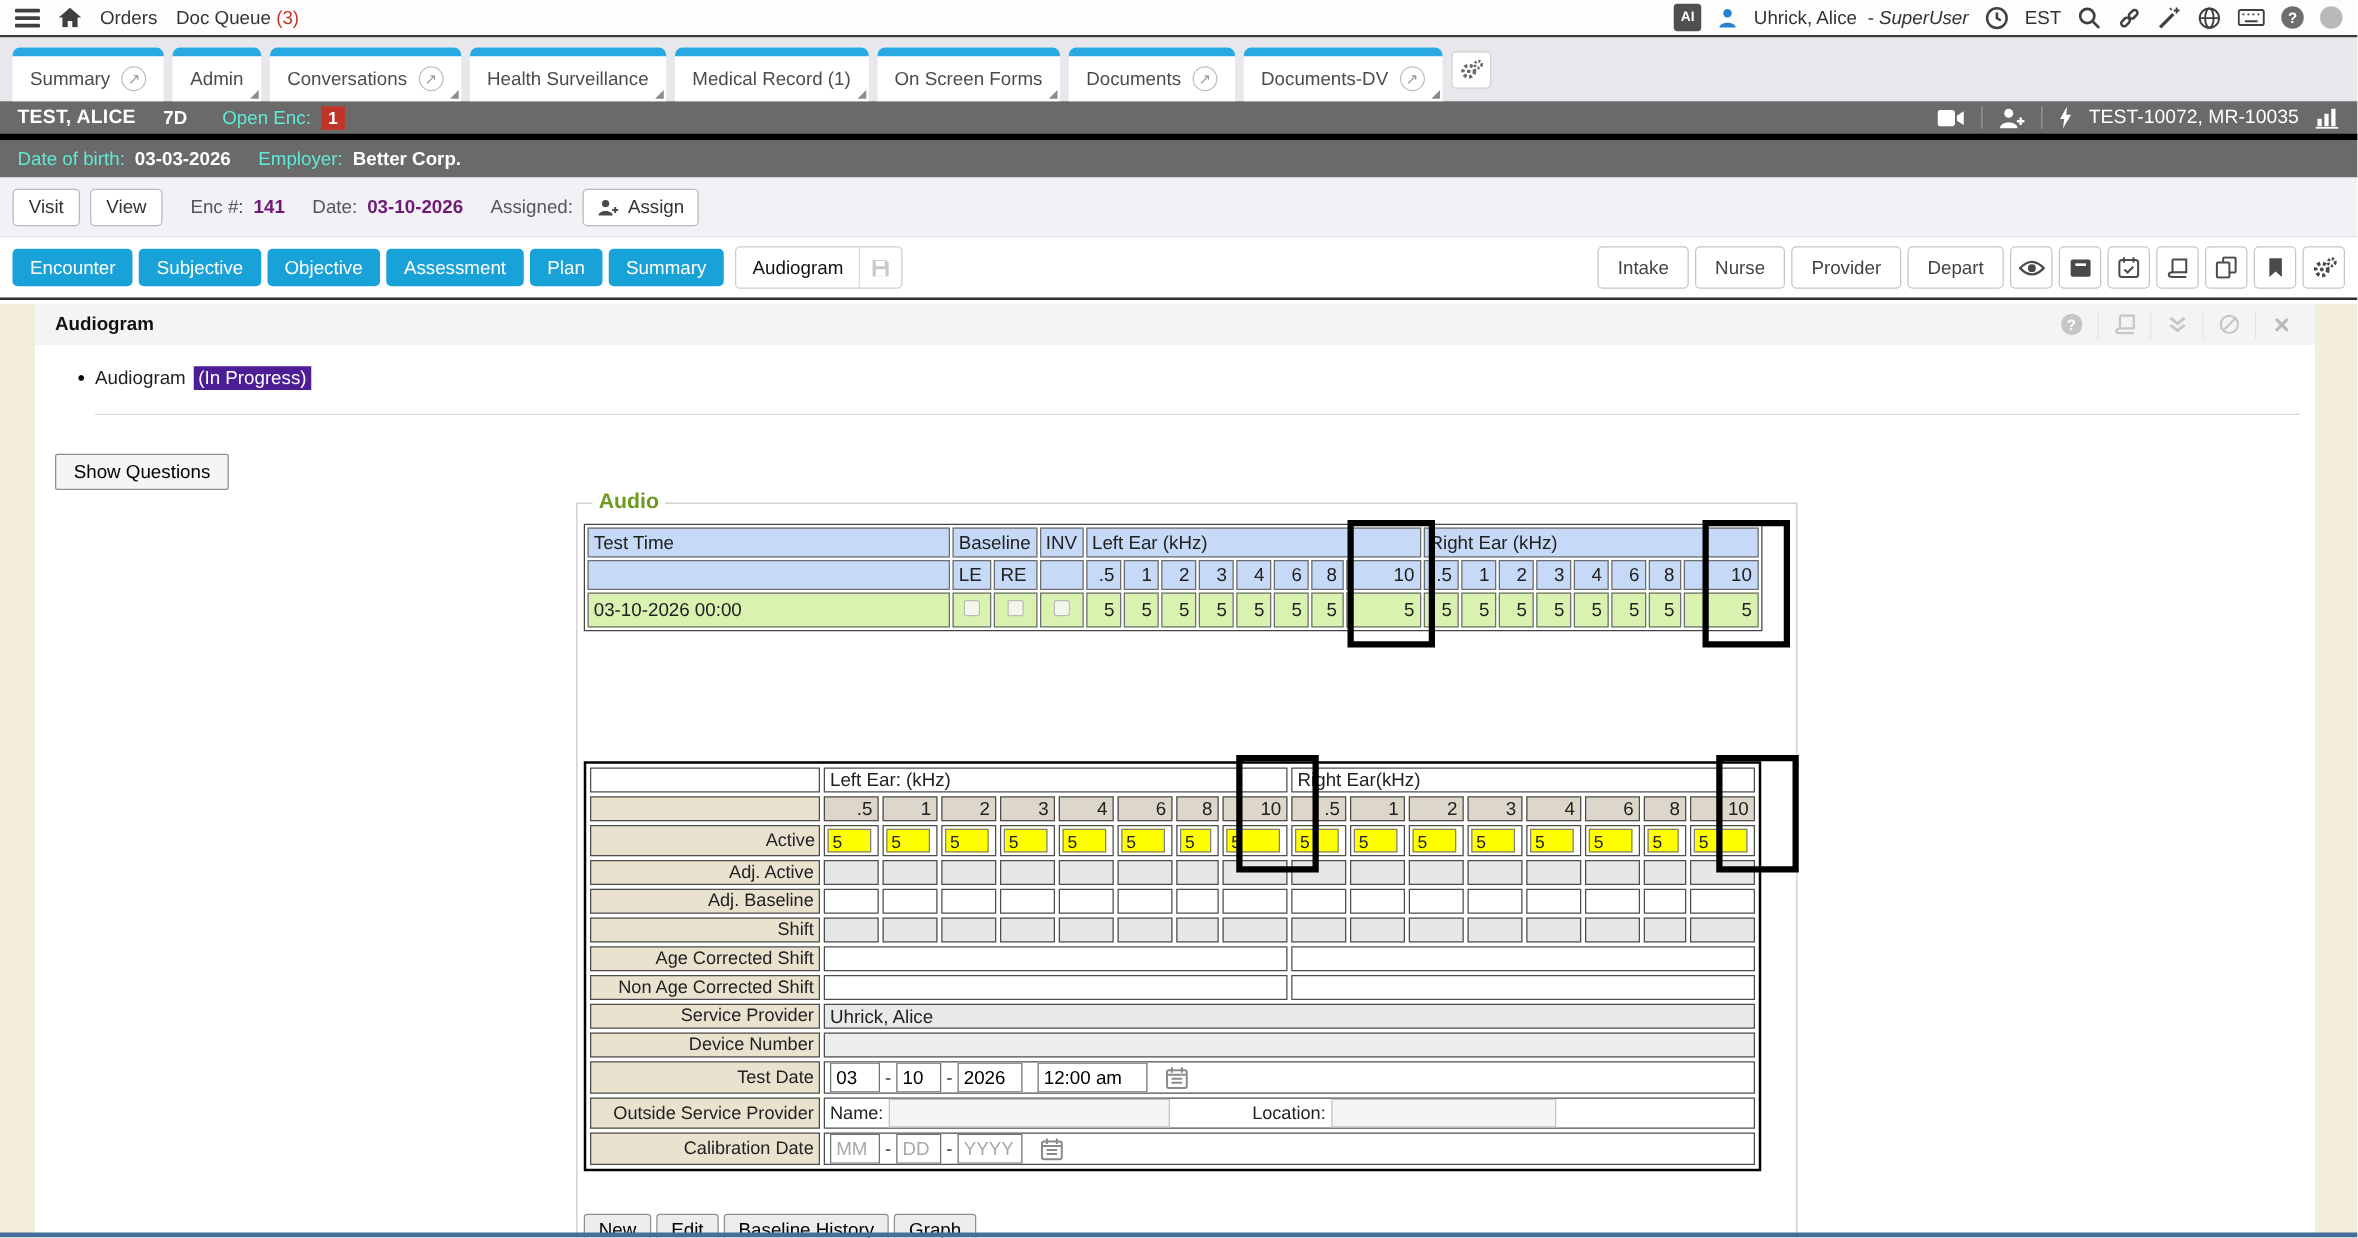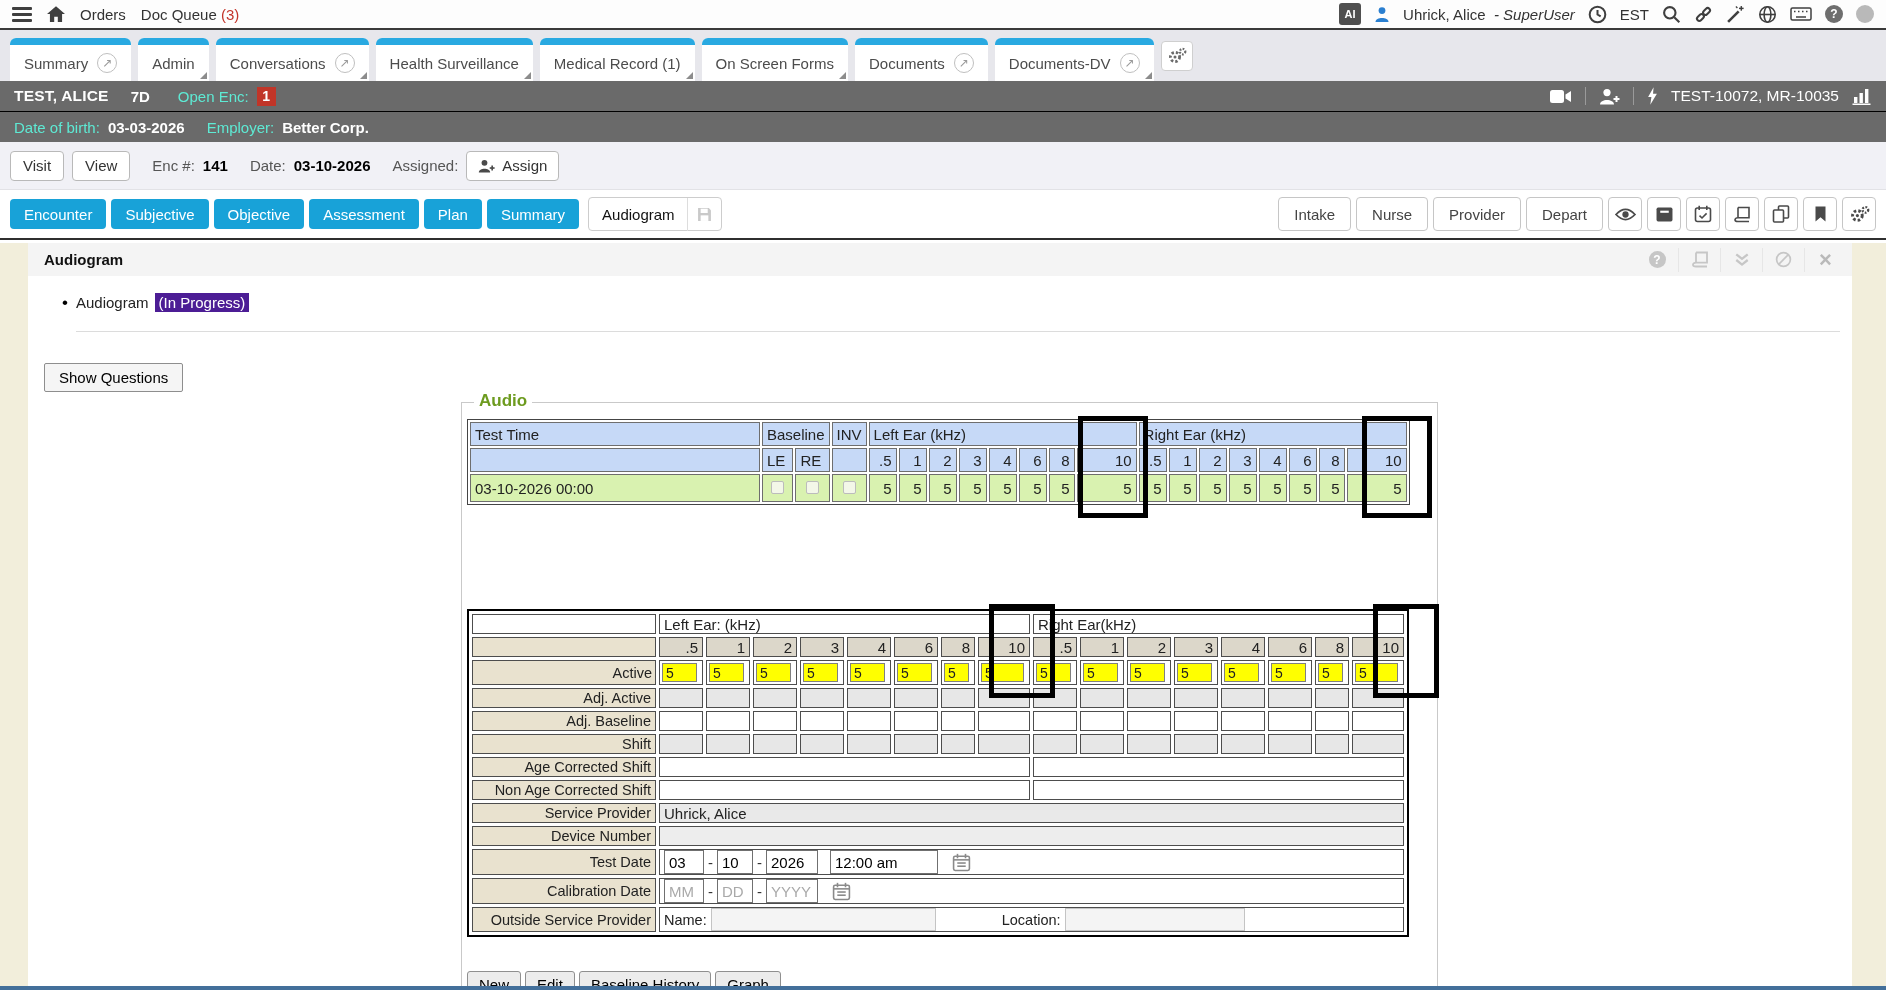--- a/index.html
+++ b/index.html
@@ -29,40 +29,40 @@
   .tab.caret::after { content:''; position:absolute; right:2px; bottom:2px;
     border-left:7px solid transparent; border-bottom:7px solid #8c8c8c; }
   .circ-arrow { width:20px; height:20px; border:1px solid #bfbfbf; border-radius:50%; color:#9a9a9a;
     font-size:12px; display:flex; align-items:center; justify-content:center; }
   .tab-gear { align-self:center; width:32px; height:30px; background:#fff; border:1px solid #cfcfcf;
     border-radius:4px; display:flex; align-items:center; justify-content:center; cursor:pointer; }
 
   
   .pbar1, .pbar2 { background:#6a6a6a; color:#fff; display:flex; align-items:center;
     padding:0 14px; font-size:15px; }
-  .pbar1 { height:31px; border-bottom:1px solid #000000; }
+  .pbar1 { height:31px; border-bottom:5px solid #000000; }
   .pbar2 { height:30px; }
   .p-name { font-weight:bold; font-size:15.5px; letter-spacing:.2px; }
   .p-age { font-weight:bold; margin-left:22px; }
   .p-lbl { color:#5eead4; }
   .enc-badge { background:#c13528; color:#fff; font-weight:bold; min-width:19px; height:19px;
     display:flex; align-items:center; justify-content:center; padding:0 4px; margin-left:8px; font-size:14px; }
   .p-right { margin-left:auto; display:flex; align-items:center; gap:13px; }
   .vdiv { width:1px; height:18px; background:#9a9a9a; }
   .p-ids { font-size:15.5px; }
   .bold { font-weight:bold; }
   .ml28 { margin-left:28px; } .ml8 { margin-left:8px; } .ml22 { margin-left:22px; }
 
   
   .visitrow { height:48px; background:#f1f1f6; display:flex; align-items:center; padding:0 10px;
     gap:8px; font-size:15px; border-bottom:1px solid #e2e2e6; }
   .wbtn { background:#fff; border:1px solid #b9b9b9; border-radius:4px; height:30px; padding:0 12px;
     font-size:15px; color:#333; cursor:pointer; font-family:inherit; }
   .vr-lbl { color:#555; margin-left:14px;text-align:right; }
-  .vr-val { font-weight:bold; color:#000000; }
+  .vr-val { font-weight:bold; color:#701a75; }
   .assign-btn { display:flex; align-items:center; gap:7px; background:#fff; border:1px solid #b9b9b9;
     border-radius:4px; height:30px; padding:0 11px; font-size:15px; color:#333; cursor:pointer; }
 
   
   .navrow { height:50px; background:#fff; display:flex; align-items:center; padding:0 10px; gap:5px;
     border-bottom:2px solid #2f2f2f; }
   .bluebtn { background:#18a2d8; color:#fff; border:none; border-radius:4px; height:30px; padding:0 14px;
     font-size:15px; cursor:pointer; font-family:inherit; }
   .activetab { display:flex; align-items:center; background:#fff; border:1px solid #cdcdcd; border-radius:4px;
     height:34px; padding:0 0 0 13px; margin-left:4px; font-size:15px; color:#111; cursor:pointer; }
@@ -689,31 +689,42 @@
         </tr>
         <tr>
           <td class="lblc">Test Date</td>
           <td class="formc" colspan="16">
             <span class="formflex">
               <input class="dinput" style="width: 40px;" value="03">
               <span class="dash"></span>
               <input class="dinput" style="width: 36px;" value="10">
               <span class="dash"></span>
               <input class="dinput" style="width: 52px;" value="2026">
-              <input class="dinput" style="width: 108px; margin-left: 8px;" value="12:00 am">
+              <input class="dinput" style="width: 88px; margin-left: 8px;" value="12:00 am">
               <span style="margin-left:10px">
                 <svg width="19" height="19" viewBox="0 0 18 18" fill="none" stroke="#8a8a8a" stroke-width="1.5">
                       <rect x="1.5" y="3" width="15" height="13.5" rx="1.5"></rect>
                       <line x1="5.2" y1="0.8" x2="5.2" y2="5"></line>
                       <line x1="12.8" y1="0.8" x2="12.8" y2="5"></line>
                       <line x1="1.5" y1="6.5" x2="16.5" y2="6.5"></line>
                       <line x1="5" y1="9.5" x2="13" y2="9.5"></line>
                       <line x1="5" y1="12.5" x2="13" y2="12.5"></line>
                     </svg>
               </span>
+            </span>
+          </td>
+        </tr>
+        <tr>
+          <td class="lblc">Outside Service Provider</td>
+          <td class="formc" colspan="16">
+            <span class="formflex">
+              <span class="osp-lbl">Name:</span>
+              <input class="ginput" style="width: 225px;">
+              <span class="osp-lbl" style="margin-left:62px">Location:</span>
+              <input class="ginput" style="width: 180px;">
             </span>
           </td>
         </tr>
         <tr>
           <td class="lblc">Calibration Date</td>
           <td class="formc" colspan="16">
             <span class="formflex">
               <input class="dinput" style="width: 40px;" placeholder="MM">
               <span class="dash"></span>
               <input class="dinput" style="width: 36px;" placeholder="DD">
@@ -725,31 +736,20 @@
                       <line x1="5.2" y1="0.8" x2="5.2" y2="5"></line>
                       <line x1="12.8" y1="0.8" x2="12.8" y2="5"></line>
                       <line x1="1.5" y1="6.5" x2="16.5" y2="6.5"></line>
                       <line x1="5" y1="9.5" x2="13" y2="9.5"></line>
                       <line x1="5" y1="12.5" x2="13" y2="12.5"></line>
                     </svg>
               </span>
             </span>
           </td>
         </tr>
-        <tr>
-          <td class="lblc">Outside Service Provider</td>
-          <td class="formc" colspan="16">
-            <span class="formflex">
-              <span class="osp-lbl">Name:</span>
-              <input class="ginput" style="width: 225px;">
-              <span class="osp-lbl" style="margin-left:62px">Location:</span>
-              <input class="ginput" style="width: 180px;">
-            </span>
-          </td>
-        </tr>
       </tbody>
         </table>
 
       <div class="btnrow">
         <button class="gbtn">New</button>
         <button class="gbtn">Edit</button>
         <button class="gbtn">Baseline History</button>
         <button class="gbtn">Graph</button>
       </div>
     </div>

